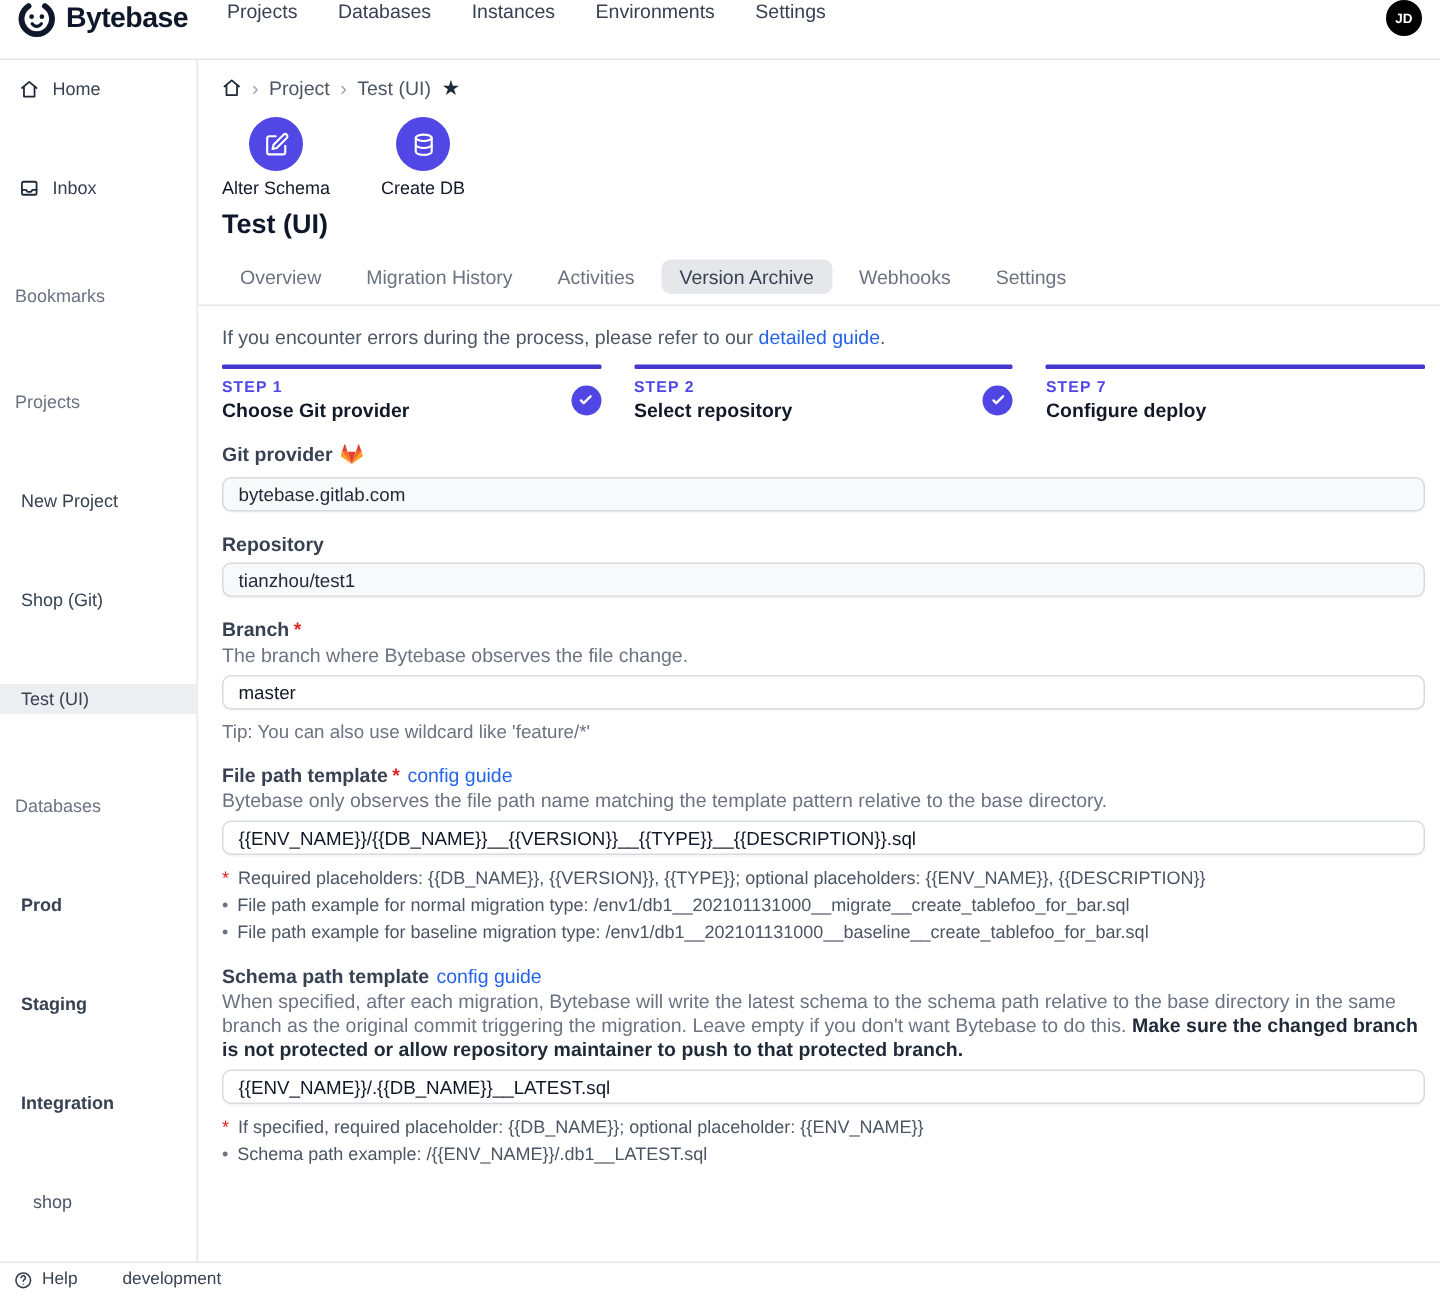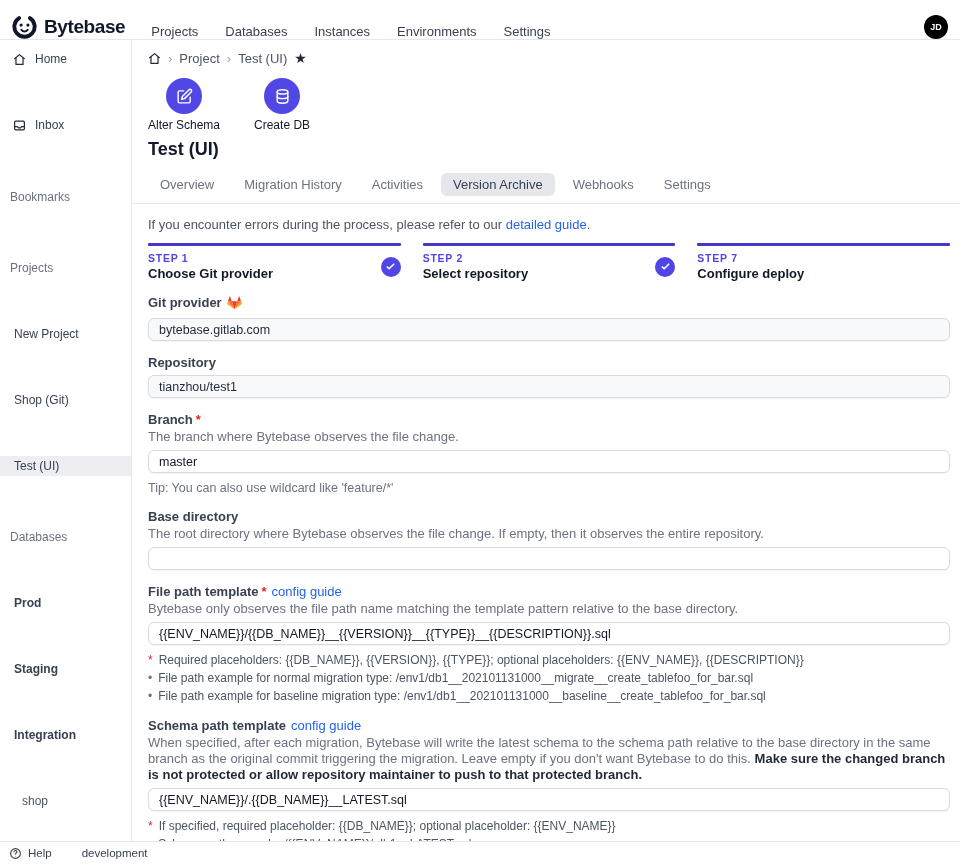--- a/index.html
+++ b/index.html
@@ -4,21 +4,21 @@
 <style>
   * { box-sizing: border-box; }
   html,body { margin:0; padding:0; }
   body {
     width:960px; height:864px; overflow:hidden;
     background:#fff; color:#1f2937;
     font-family:"Liberation Sans", sans-serif;
     font-size:13px;
   }
   
-  .topnav { height:40px; display:flex; align-items:flex-end; padding:0 12px; border-bottom:1px solid #e5e7eb; }
+  .topnav { height:40px; display:flex; align-items:flex-start; padding:0 12px; border-bottom:1px solid #e5e7eb; }
   .brand { display:flex; align-items:center; gap:7px; cursor:pointer; }
   .brand-name { font-size:19px; font-weight:800; letter-spacing:-0.4px; color:#0f172a; }
   .nav-links { display:flex; gap:27px; margin-left:26px; color:#374151; }
   .nav-link { cursor:pointer; }
   .avatar { margin-left:auto; width:24px; height:24px; border-radius:50%; background:#000000; color:#fff;
             font-size:9px; font-weight:700; display:flex; align-items:center; justify-content:center; cursor:pointer; }
   
   .layout { display:flex; height:801px; }
   .sidebar { width:132px; flex:0 0 132px; border-right:1px solid #e5e7eb; padding-top:8px;
              display:flex; flex-direction:column; font-size:12px; color:#374151; overflow:hidden;gap:44px; }
@@ -271,25 +271,20 @@
 
       <div class="field">
         <div class="f-label">
           <span>Branch</span><span class="req">*</span>
         </div>
         <div class="f-desc">The branch where Bytebase observes the file change.</div>
         <input class="f-input" type="text" value="master" style="">
         <div class="tip">Tip: You can also use wildcard like 'feature/*'</div>
       </div>
 
-      <div class="field">
-        <div class="f-label">Base directory</div>
-        <div class="f-desc">The root directory where Bytebase observes the file change. If empty, then it observes the entire repository.</div>
-        <input class="f-input" type="text" value="" style="">
-      </div>
 
       <div class="field">
         <div class="f-label">
           <span>File path template</span><span class="req">*</span><span class="link">config guide</span>
         </div>
         <div class="f-desc">Bytebase only observes the file path name matching the template pattern relative to the base directory.</div>
         <input class="f-input" type="text" value="{{ENV_NAME}}/{{DB_NAME}}__{{VERSION}}__{{TYPE}}__{{DESCRIPTION}}.sql" style="">
         <div class="notes">
           <div class="note">
             <span class="marker req">*</span>

